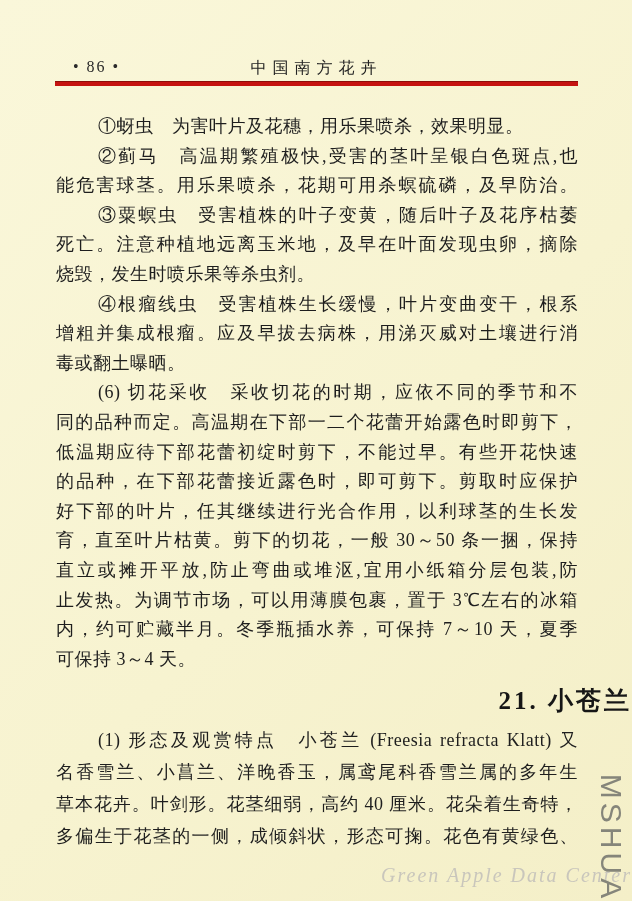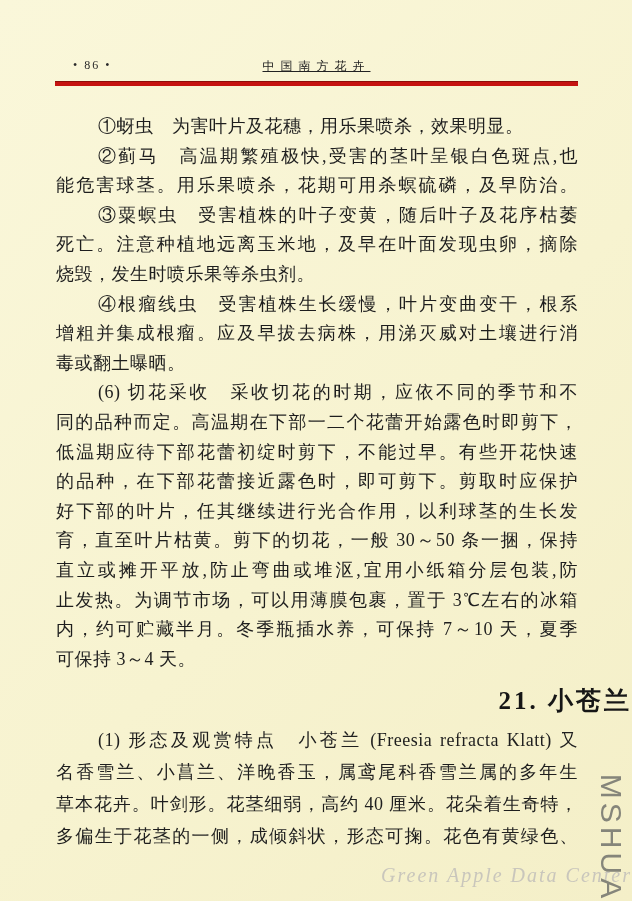--- a/index.html
+++ b/index.html
@@ -12,29 +12,29 @@
     position: relative;
     width: 632px; height: 901px;
     background: linear-gradient(135deg, #faf7da 0%, #f7f3d0 55%, #f4efc8 100%);
     overflow: hidden;
     color: #1e1e1e;
   }
   
   .header {
     position: absolute;
     left: 55px; right: 54px; top: 58px; height: 24px;
-    font-size: 12px;
+    font-size: 16px;
   }
   .page-num {
     position: absolute; left: 18px; top: 0;
     letter-spacing: 2px; color: #2a2a2a;
   }
   .running-title {
     position: absolute; left: 0; right: 0; top: 0;
-    text-align: center; letter-spacing: 6px; color: #222; text-decoration: underline;
+    text-align: center; letter-spacing: 6px; color: #222;
   }
   .red-rule {
     position: absolute;
     left: 55px; right: 54px; top: 81px; height: 4px;
     background: #c51310;
     border-top: 1px solid #8f0d0a;
   }
   
   .textblock {
     position: absolute;

